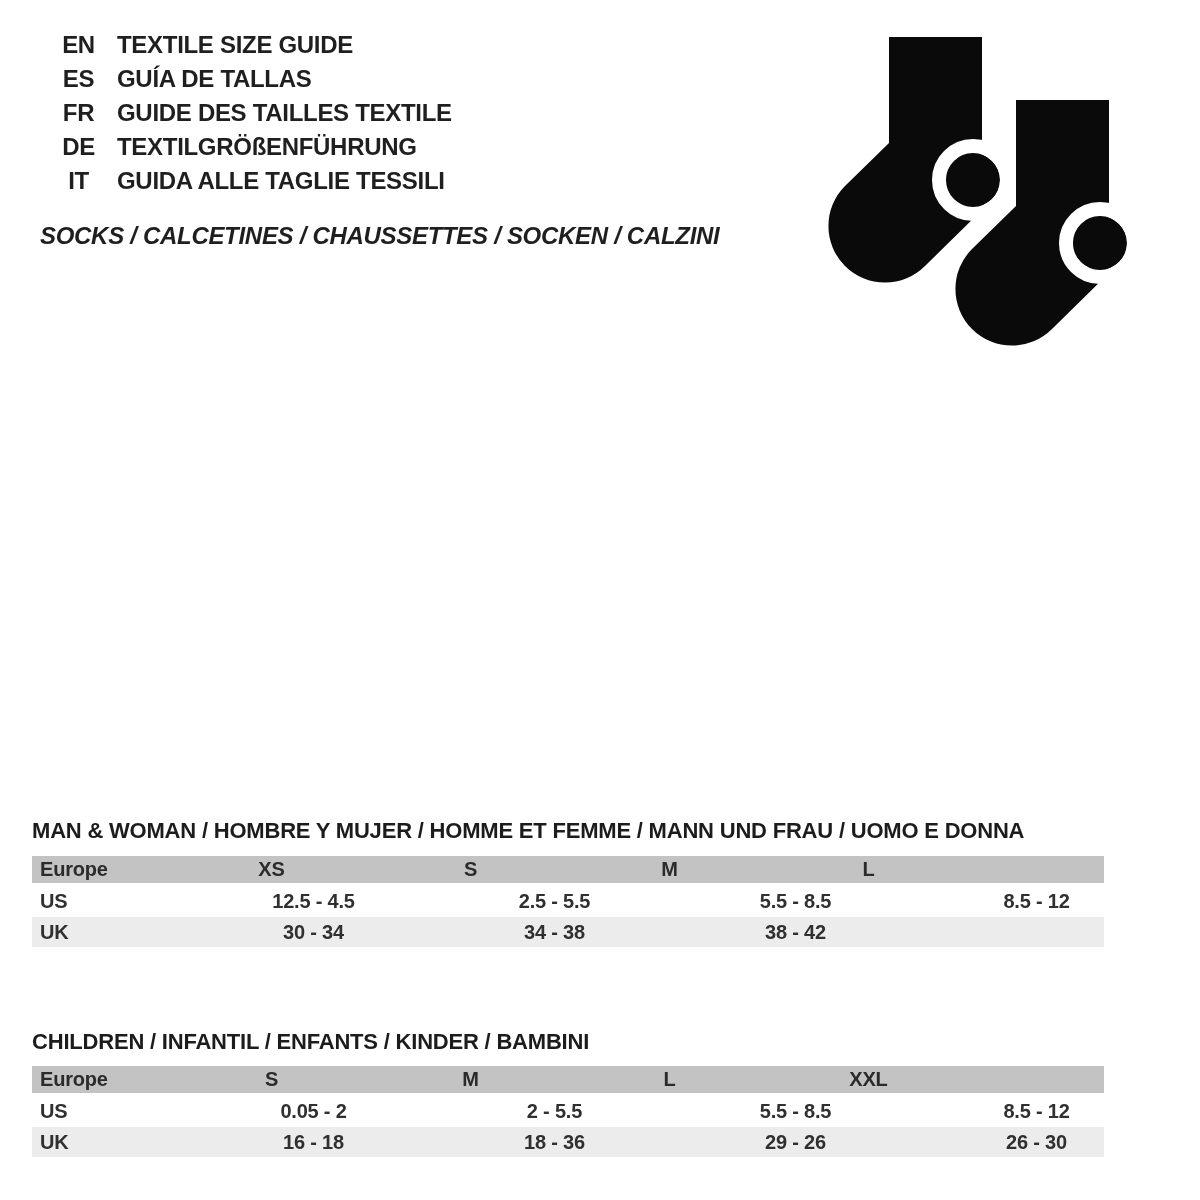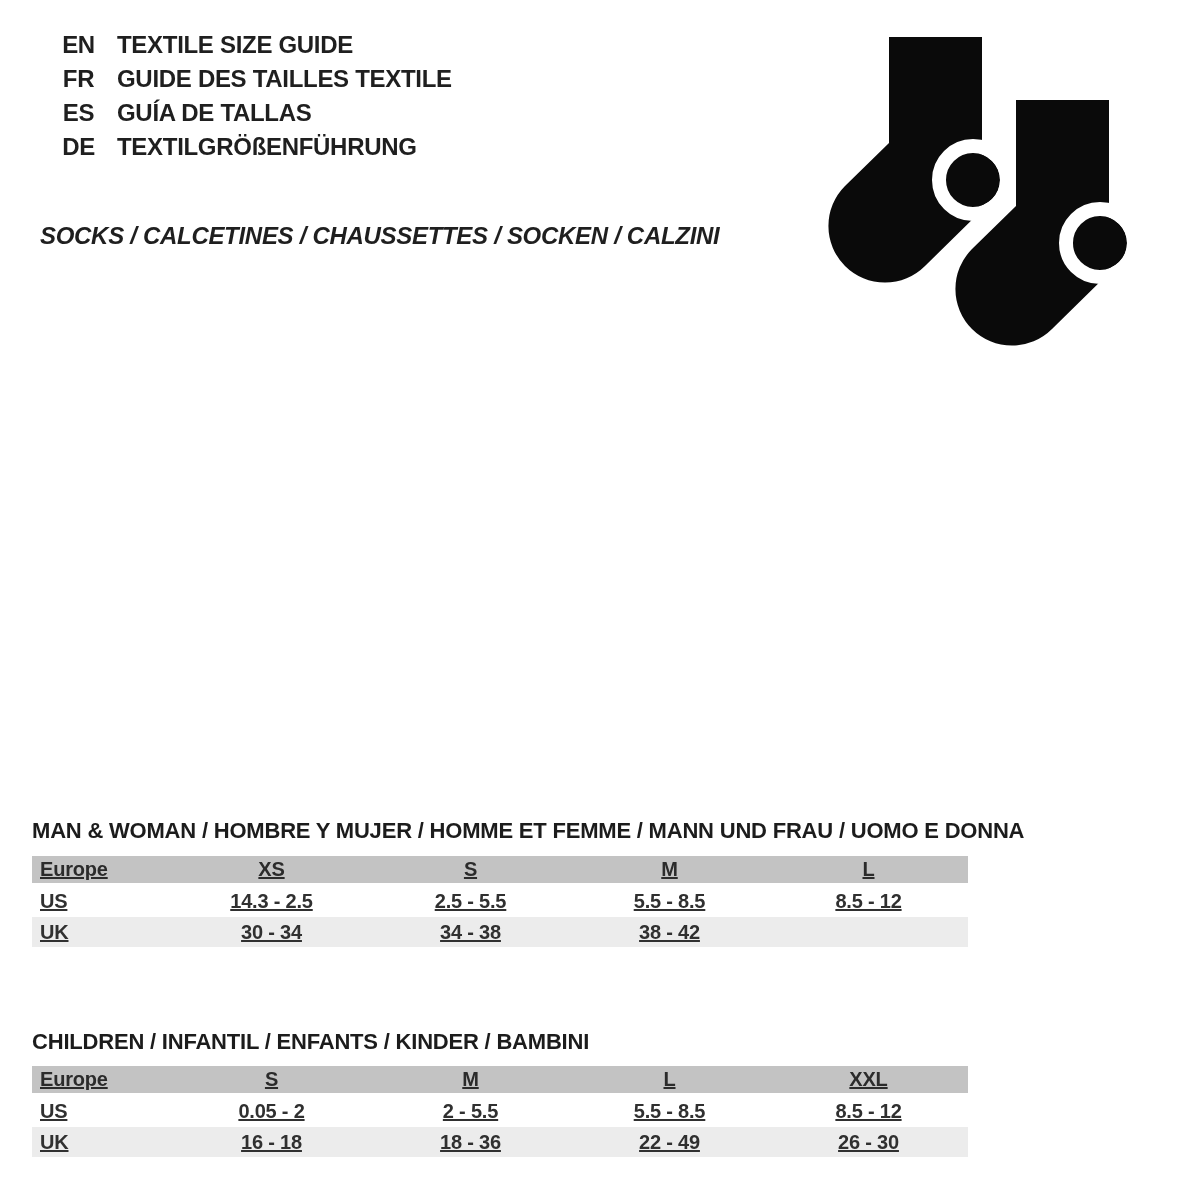--- a/index.html
+++ b/index.html
@@ -41,52 +41,56 @@
   #title-children { top: 1029px; }
 
   .size-table {
     position: absolute; left: 32px; width: 936px;
     font-size: 20px; font-weight: bold; letter-spacing: -0.2px;
     color: #303030;
   }
   #table-adults { top: 856px; }
   #table-children { top: 1066px; }
 
-  .t-row { display: flex; width: 936px; text-decoration: underline; }
+  .t-row { display: flex; width: 1072px; }
   .t-head {
     height: 29px; line-height: 27px; box-sizing: border-box;
     background: #c3c3c3; border-bottom: 2px solid #ffffff; color: #2b2b2b;
   }
-  .t-body { height: 32px; line-height: 32px; }
+  .t-body { height: 32px; line-height: 32px; gap: 42px; }
   .t-body.row-uk { height: 30px; line-height: 30px; background: #ececec; }
   .t-cell { width: 199px; flex: 0 0 199px; text-align: center; }
   .t-cell.c0 {
     width: 140px; flex: 0 0 140px; text-align: left;
     padding-left: 8px; box-sizing: border-box;
   }
 </style>
 </head>
 <body>
 
 <div class="lang-block">
   <div class="lang-row">
     <span class="lang-code">EN</span>
     <span class="lang-label">TEXTILE SIZE GUIDE</span>
   </div>
   <div class="lang-row">
+    <span class="lang-code">ES</span>
+    <span class="lang-label">GUÍA DE TALLAS</span>
+  </div>
+  <div class="lang-row">
     <span class="lang-code">FR</span>
     <span class="lang-label">GUIDE DES TAILLES TEXTILE</span>
   </div>
   <div class="lang-row">
-    <span class="lang-code">ES</span>
-    <span class="lang-label">GUÍA DE TALLAS</span>
+    <span class="lang-code">DE</span>
+    <span class="lang-label">TEXTILGRÖßENFÜHRUNG</span>
   </div>
   <div class="lang-row">
-    <span class="lang-code">DE</span>
-    <span class="lang-label">TEXTILGRÖßENFÜHRUNG</span>
+    <span class="lang-code">IT</span>
+    <span class="lang-label">GUIDA ALLE TAGLIE TESSILI</span>
   </div>
 </div>
 
 <div class="subtitle">SOCKS / CALCETINES / CHAUSSETTES / SOCKEN / CALZINI</div>
 
 <svg class="sock-icon" viewBox="0 0 345 330" xmlns="http://www.w3.org/2000/svg">
   <defs>
     <g id="sock">
       <path d="M 84,12 L 84,118 L 40,161 A 56.5,56.5 0 0 0 120,241 L 177,185 L 177,12 Z" fill="#0a0a0a"></path>
       <circle cx="168" cy="155" r="27" fill="#0a0a0a"></circle>
@@ -102,21 +106,21 @@
 <div class="size-table" id="table-adults">
   <div class="t-row t-head">
     <div class="t-cell c0">Europe</div>
     <div class="t-cell">XS</div>
     <div class="t-cell">S</div>
     <div class="t-cell">M</div>
     <div class="t-cell">L</div>
   </div>
   <div class="t-row t-body row-us">
     <div class="t-cell c0">US</div>
-    <div class="t-cell">14.3 - 2.5</div>
+    <div class="t-cell">12.5 - 4.5</div>
     <div class="t-cell">2.5 - 5.5</div>
     <div class="t-cell">5.5 - 8.5</div>
     <div class="t-cell">8.5 - 12</div>
   </div>
   <div class="t-row t-body row-uk">
     <div class="t-cell c0">UK</div>
     <div class="t-cell">30 - 34</div>
     <div class="t-cell">34 - 38</div>
     <div class="t-cell">38 - 42</div>
   </div>
@@ -136,16 +140,16 @@
     <div class="t-cell c0">US</div>
     <div class="t-cell">0.05 - 2</div>
     <div class="t-cell">2 - 5.5</div>
     <div class="t-cell">5.5 - 8.5</div>
     <div class="t-cell">8.5 - 12</div>
   </div>
   <div class="t-row t-body row-uk">
     <div class="t-cell c0">UK</div>
     <div class="t-cell">16 - 18</div>
     <div class="t-cell">18 - 36</div>
-    <div class="t-cell">22 - 49</div>
+    <div class="t-cell">29 - 26</div>
     <div class="t-cell">26 - 30</div>
   </div>
 </div>
 
 </body></html>

